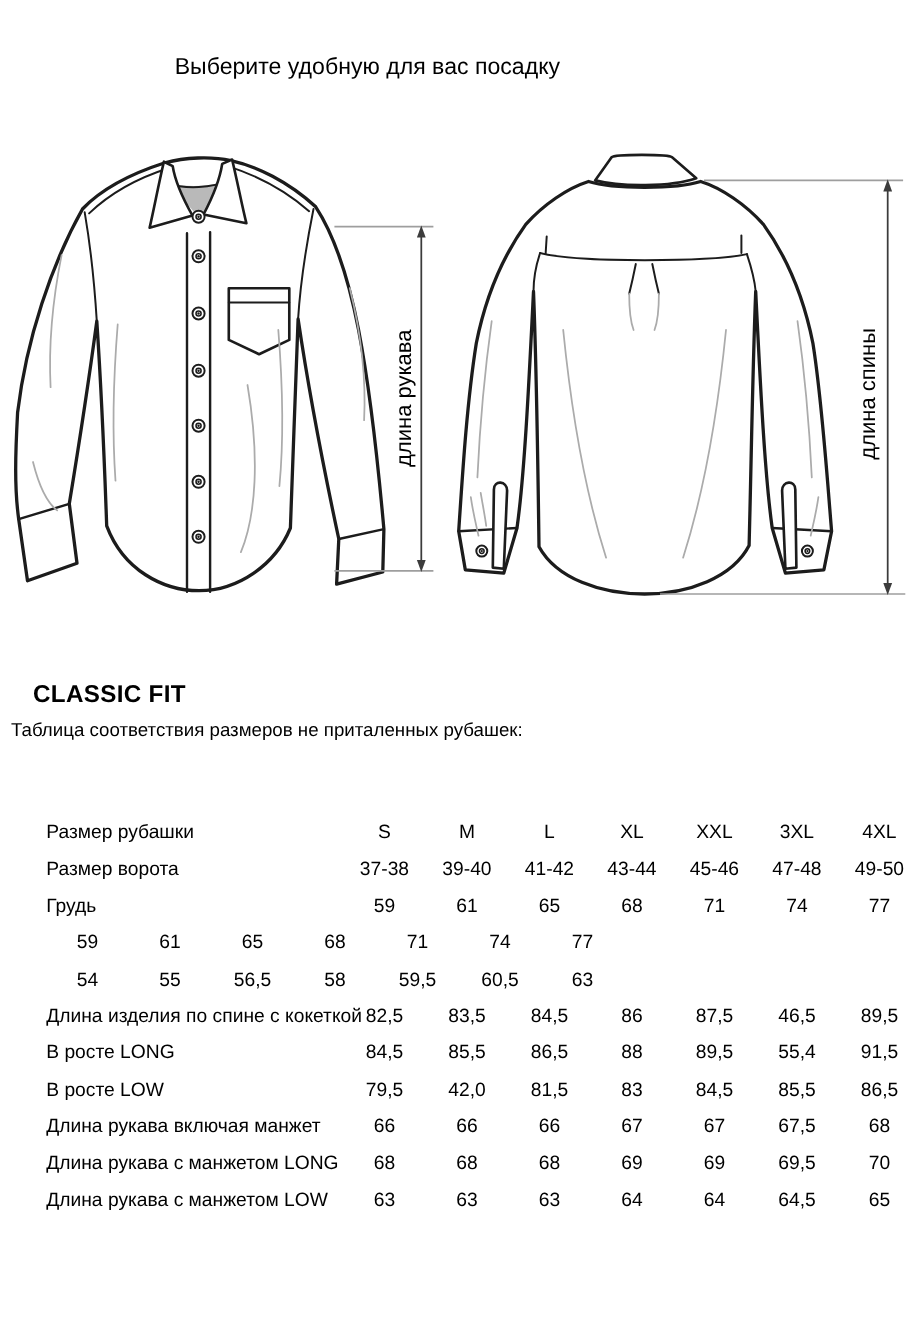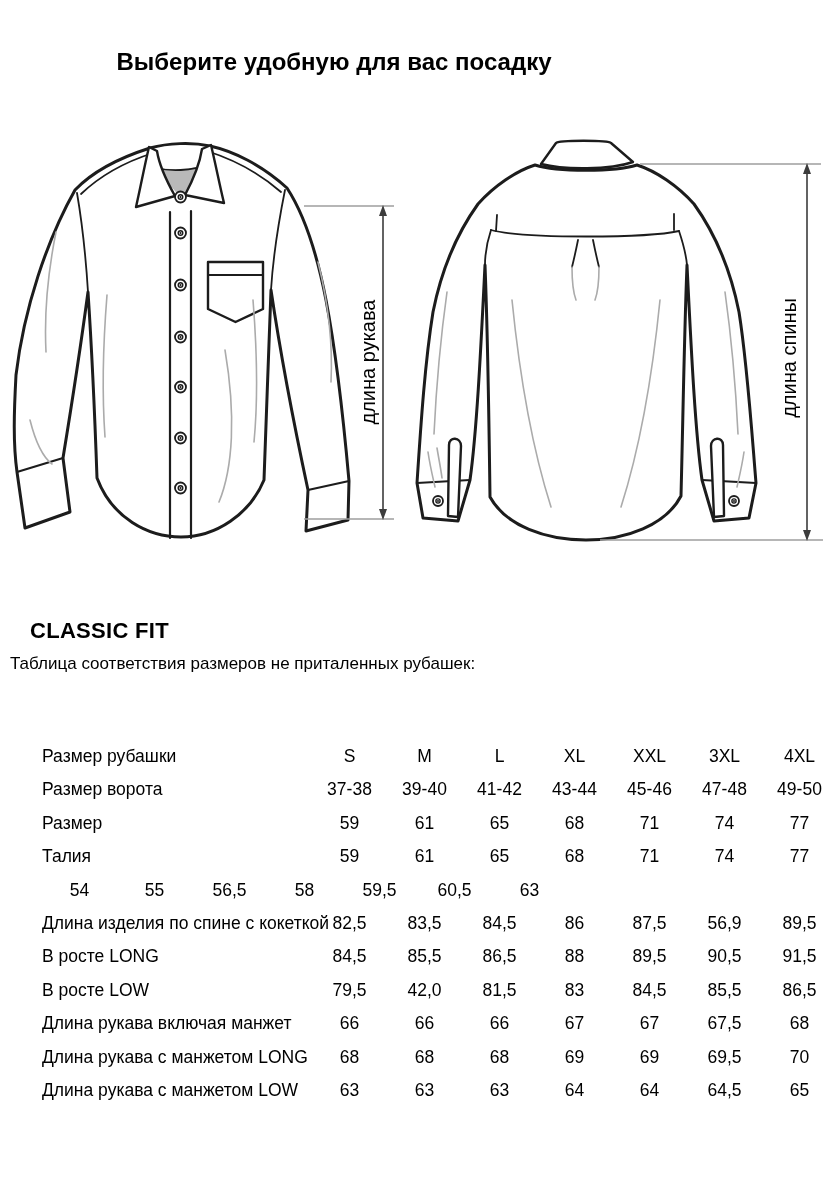--- a/index.html
+++ b/index.html
@@ -7,21 +7,21 @@
     --extension:#9e9e9e; --collar-fill:#b9b9b9; --page-bg:#ffffff; --text:#000000;
   }
   *{margin:0;padding:0;box-sizing:border-box;}
   html,body{background:#fff;}
   .page{
     position:relative;width:825px;height:1200px;background:var(--page-bg);
     font-family:"Liberation Sans",sans-serif;color:var(--text);overflow:hidden;
   }
   .title{
     position:absolute;top:48px;left:0;width:668px;text-align:center;
-    font-size:24px;line-height:1.2;font-weight:700;
+    font-size:21px;line-height:1.2;font-weight:400;
   }
   .diagram-svg{position:absolute;top:115px;left:0;}
   .dim-label{
     position:absolute;font-size:20px;line-height:22px;text-align:center;
     transform:rotate(-90deg);white-space:nowrap;color:var(--text);
   }
   .dim-label.front{left:283px;top:351px;width:170px;height:22px;}
   .dim-label.back{left:709px;top:347px;width:160px;height:22px;}
   .fit-heading{position:absolute;top:618px;left:10px;font-size:22px;font-weight:700;letter-spacing:.3px;margin-left:20px;}
   .fit-subtitle{position:absolute;top:654px;left:10px;font-size:17px;font-weight:400;}
@@ -243,31 +243,30 @@
         <div class="tlabel">Размер ворота</div>
         <div class="tcell">37-38</div>
         <div class="tcell">39-40</div>
         <div class="tcell">41-42</div>
         <div class="tcell">43-44</div>
         <div class="tcell">45-46</div>
         <div class="tcell">47-48</div>
         <div class="tcell">49-50</div>
       </div>
       <div class="trow">
-        <div class="tlabel">Размер</div>
+        <div class="tlabel">Грудь</div>
         <div class="tcell">59</div>
         <div class="tcell">61</div>
         <div class="tcell">65</div>
         <div class="tcell">68</div>
         <div class="tcell">71</div>
         <div class="tcell">74</div>
         <div class="tcell">77</div>
       </div>
       <div class="trow">
-        <div class="tlabel">Талия</div>
         <div class="tcell">59</div>
         <div class="tcell">61</div>
         <div class="tcell">65</div>
         <div class="tcell">68</div>
         <div class="tcell">71</div>
         <div class="tcell">74</div>
         <div class="tcell">77</div>
       </div>
       <div class="trow">
         <div class="tcell">54</div>
@@ -278,31 +277,31 @@
         <div class="tcell">60,5</div>
         <div class="tcell">63</div>
       </div>
       <div class="trow">
         <div class="tlabel">Длина изделия по спине с кокеткой</div>
         <div class="tcell">82,5</div>
         <div class="tcell">83,5</div>
         <div class="tcell">84,5</div>
         <div class="tcell">86</div>
         <div class="tcell">87,5</div>
-        <div class="tcell">56,9</div>
+        <div class="tcell">46,5</div>
         <div class="tcell">89,5</div>
       </div>
       <div class="trow">
         <div class="tlabel">В росте LONG</div>
         <div class="tcell">84,5</div>
         <div class="tcell">85,5</div>
         <div class="tcell">86,5</div>
         <div class="tcell">88</div>
         <div class="tcell">89,5</div>
-        <div class="tcell">90,5</div>
+        <div class="tcell">55,4</div>
         <div class="tcell">91,5</div>
       </div>
       <div class="trow">
         <div class="tlabel">В росте LOW</div>
         <div class="tcell">79,5</div>
         <div class="tcell">42,0</div>
         <div class="tcell">81,5</div>
         <div class="tcell">83</div>
         <div class="tcell">84,5</div>
         <div class="tcell">85,5</div>

